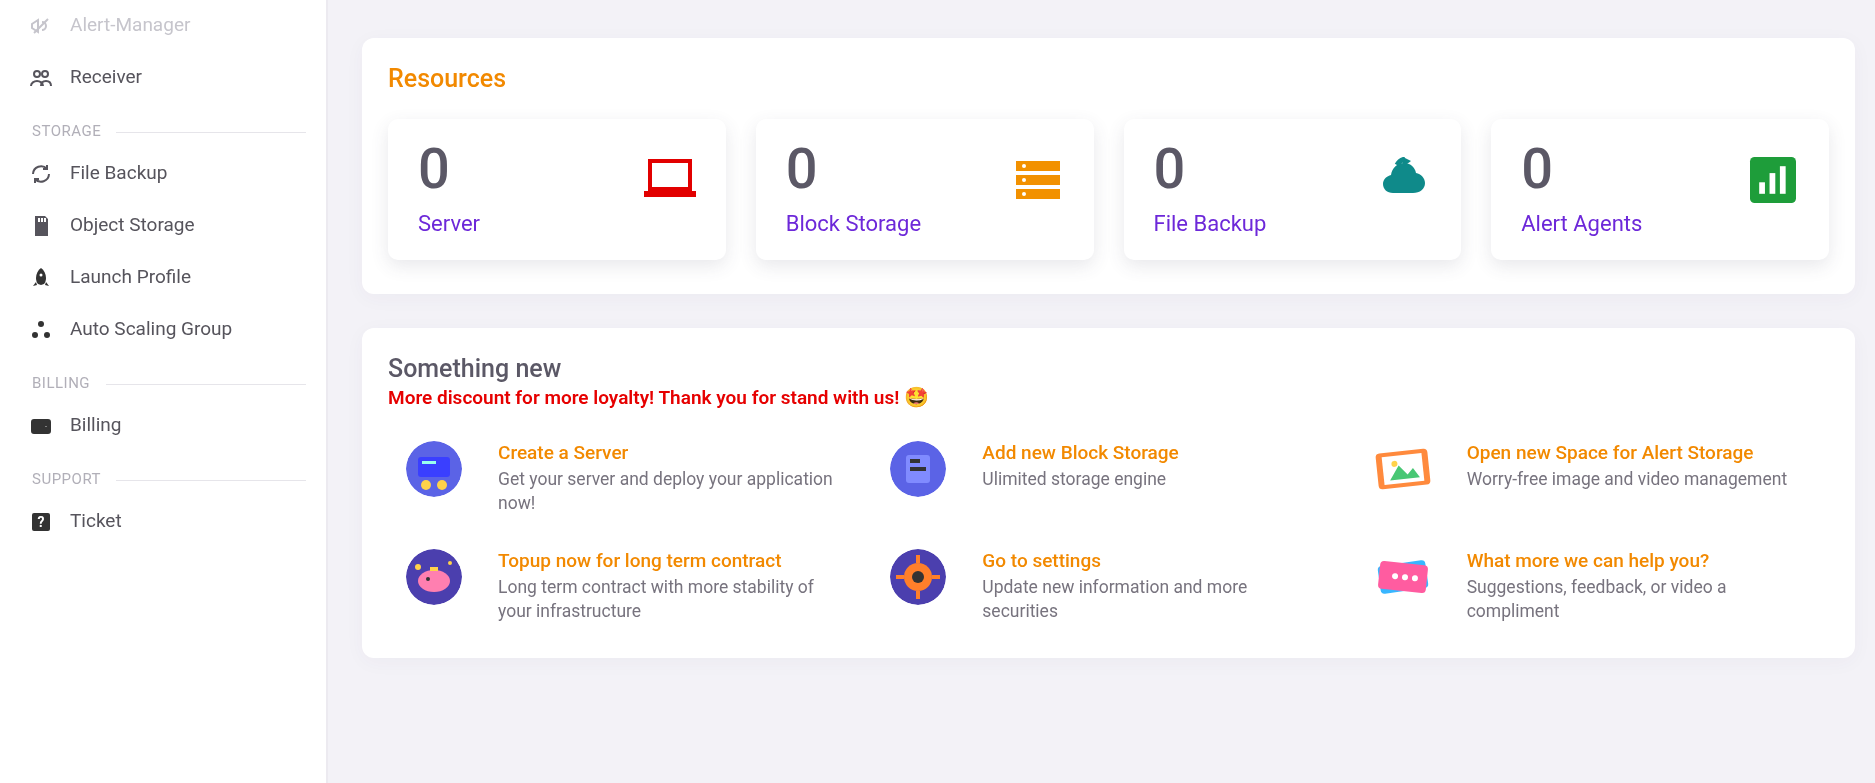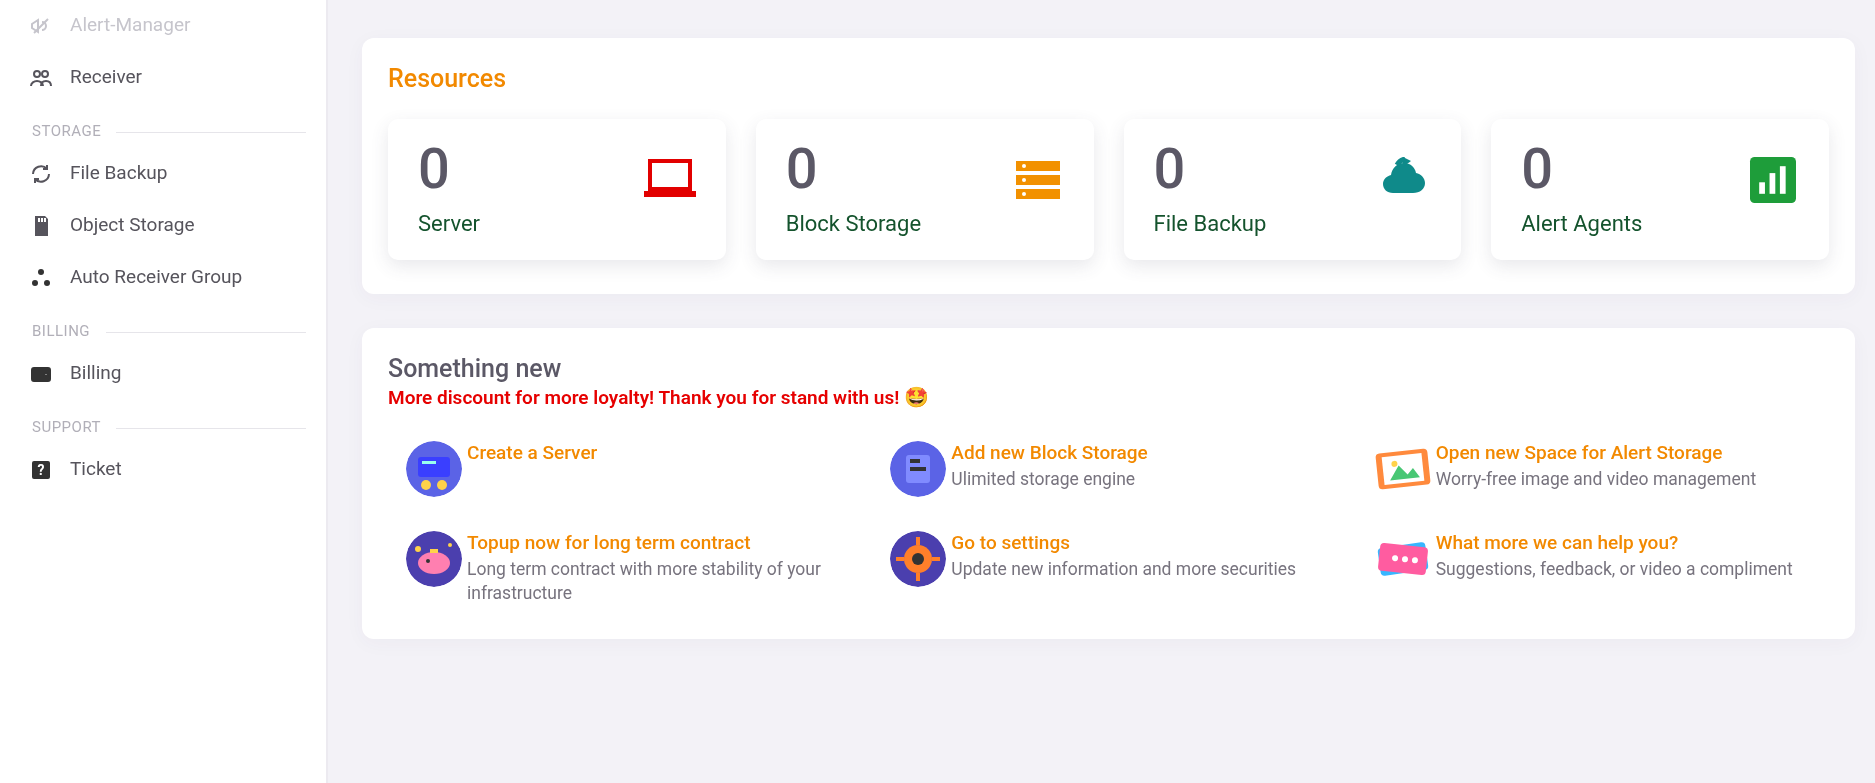--- a/index.html
+++ b/index.html
@@ -93,21 +93,21 @@
     position: relative;
   }
   .resource-value {
     font-size: 56px;
     font-weight: 500;
     color: #5b5866;
     line-height: 1;
   }
   .resource-label {
     font-size: 22px;
-    color: #14532d;
+    color: #6d28d9;
     margin-top: 14px;
   }
   .resource-icon {
     position: absolute;
     right: 30px;
     top: 38px;
     width: 52px;
     height: 46px;
     display:flex; align-items:center; justify-content:center;
   }
@@ -124,21 +124,21 @@
 
   .links-grid {
     display: grid;
     grid-template-columns: repeat(3, 1fr);
     gap: 34px 48px;
     margin-top: 32px;
     padding: 0 18px;
   }
   .link-item {
     display: flex;
-    gap: 5px;
+    gap: 36px;
     align-items: flex-start;
   }
   .link-thumb {
     width: 56px; height: 56px;
     border-radius: 50%;
     flex: 0 0 56px;
     display:flex; align-items:center; justify-content:center;
     overflow:hidden;
   }
   .link-title {
@@ -202,30 +202,40 @@
         <path d="M6 2h10l3 3v17H6V2z"></path>
           <rect x="9" y="4" width="2" height="4" fill="#fff"></rect>
           <rect x="12" y="4" width="2" height="4" fill="#fff"></rect>
           <rect x="15" y="4" width="2" height="4" fill="#fff"></rect>
       </svg>
     </span>
     <span>Object Storage</span>
   </div>
 
 
+  <div class="nav-item">
+    <span class="icon">
+      <svg viewBox="0 0 24 24" fill="#333">
+        <path d="M12 2c3 2 5 6 5 10 0 3-1 5-2 6l-3 1-3-1c-1-1-2-3-2-6 0-4 2-8 5-10z"></path>
+        <circle cx="12" cy="9" r="1.5" fill="#fff"></circle>
+        <path d="M7 16l-3 4 4-1M17 16l3 4-4-1"></path>
+      </svg>
+    </span>
+    <span>Launch Profile</span>
+  </div>
 
   <div class="nav-item">
     <span class="icon">
       <svg viewBox="0 0 24 24" fill="#333">
         <circle cx="12" cy="6" r="3"></circle>
           <circle cx="6" cy="17" r="3"></circle>
           <circle cx="18" cy="17" r="3"></circle>
       </svg>
     </span>
-    <span>Auto Receiver Group</span>
+    <span>Auto Scaling Group</span>
   </div>
 
   <div class="nav-section-header" style="--line-start:98px">BILLING</div>
 
   <div class="nav-item">
     <span class="icon">
       <svg viewBox="0 0 24 24" fill="none" stroke="#333" stroke-width="2">
         <rect x="3" y="6" width="18" height="13" rx="2" fill="#333"></rect>
         <circle cx="17" cy="12.5" r="1.5" fill="#fff"></circle>
       </svg>
@@ -322,20 +332,21 @@
             <svg viewBox="0 0 56 56">
                 <circle cx="28" cy="28" r="28" fill="#5b63e6"></circle>
                 <rect x="12" y="16" width="32" height="20" rx="3" fill="#3a3fff"></rect>
                 <rect x="16" y="20" width="14" height="3" fill="#9fe"></rect>
                 <circle cx="20" cy="44" r="5" fill="#ffd24a"></circle>
                 <circle cx="36" cy="44" r="5" fill="#ffd24a"></circle>
               </svg>
           </div>
           <div>
             <div class="link-title">Create a Server</div>
+            <div class="link-desc">Get your server and deploy your application now!</div>
           </div>
         </div>
 
         <div class="link-item">
           <div class="link-thumb">
             <svg viewBox="0 0 56 56">
                 <circle cx="28" cy="28" r="28" fill="#5b63e6"></circle>
                 <rect x="16" y="14" width="24" height="28" rx="3" fill="#808bff"></rect>
                 <rect x="20" y="18" width="10" height="4" fill="#333"></rect>
                 <rect x="20" y="26" width="16" height="4" fill="#333"></rect>

